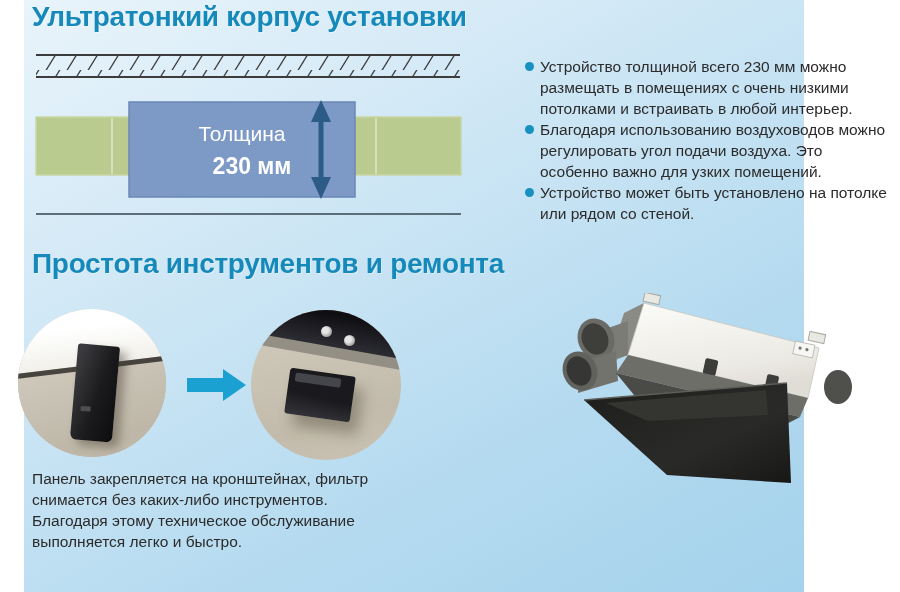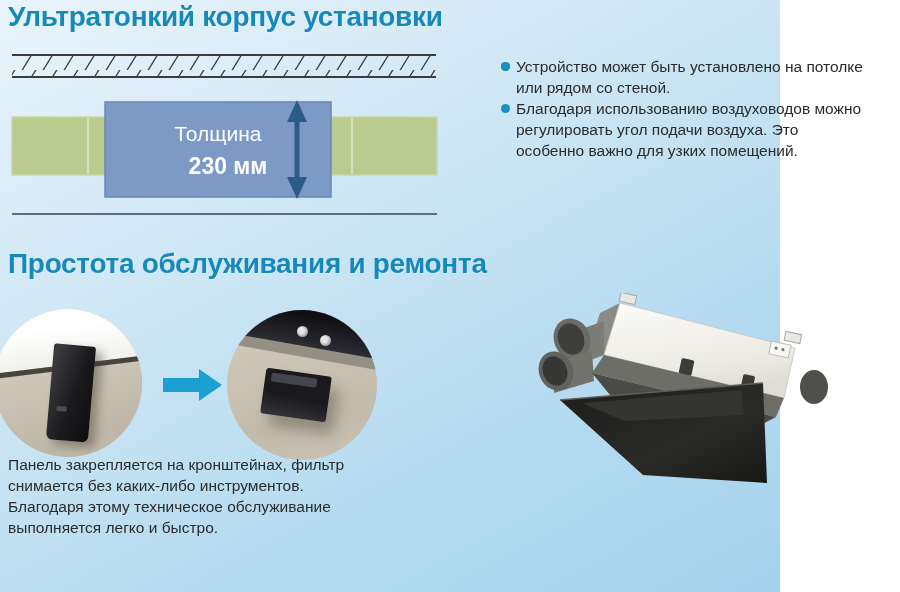--- a/index.html
+++ b/index.html
@@ -3,20 +3,21 @@
 <meta charset="utf-8">
 <style>
   html,body{margin:0;padding:0;}
   body{
     width:900px;height:592px;overflow:hidden;
     font-family:"Liberation Sans","DejaVu Sans",sans-serif;
   }
   .page{
     position:relative;width:780px;height:592px;
     background:linear-gradient(152deg,#e9f4fb 0%,#d3e9f6 30%,#b6dbf0 68%,#a4d2ec 100%);
+    margin-left:24px;
   }
   .heading{
     position:absolute;margin:0;font-weight:bold;font-size:28px;color:#1689bb;
     letter-spacing:-0.3px;text-shadow:1px 1px 0 rgba(255,255,255,0.35);
     white-space:nowrap;
   }
   #h1{left:8px;top:1px;}
   #h2{left:8px;top:248px;}
 
   
@@ -70,21 +71,21 @@
   .arrow-right{position:absolute;left:163px;top:369px;width:60px;height:32px;}
   .arrow-right .shaft{position:absolute;left:0;top:9px;width:36px;height:14px;background:#1ba1d1;}
   .arrow-right .head{position:absolute;left:36px;top:0;width:0;height:0;
     border-top:16px solid transparent;border-bottom:16px solid transparent;
     border-left:23px solid #1ba1d1;}
 
   
   .caption{
     position:absolute;margin:0;font-size:15.5px;line-height:21px;color:#2b2b2b;
   }
-  #caption-left{left:8px;top:454px;width:368px;}
+  #caption-left{left:8px;top:468px;width:368px;}
   #caption-right{left:517px;top:489px;width:382px;}
   #note{left:8px;top:560px;width:880px;font-size:15.5px;}
 
   #device{position:absolute;left:492px;top:293px;}
 </style>
 </head>
 <body>
 
 <div class="page">
 
@@ -122,32 +123,33 @@
         <polygon points="297,151 287,129 307,129" fill="#2d5b87"></polygon>
       </g>
     </g>
 
     <line x1="12" y1="166" x2="437" y2="166" stroke="#5b6e79" stroke-width="2"></line>
   </svg>
 
   <ul class="bullets">
     <li>
       <span class="dot"></span>
+      <span>Устройство толщиной всего 230 мм можно размещать в помещениях с очень низкими потолками и встраивать в любой интерьер.</span>
+    </li>
+    <li>
+      <span class="dot"></span>
+      <span>Благодаря использованию воздуховодов можно регулировать угол подачи воздуха. Это особенно важно для узких помещений.</span>
     </li>
     <li>
       <span class="dot"></span>
       <span>Устройство может быть установлено на потолке или рядом со стеной.</span>
     </li>
-    <li>
-      <span class="dot"></span>
-      <span>Благодаря использованию воздуховодов можно регулировать угол подачи воздуха. Это особенно важно для узких помещений.</span>
-    </li>
   </ul>
 
-  <h2 class="heading" id="h2">Простота обслуживания и ремонта</h2>
+  <h2 class="heading" id="h2">Простота инструментов и ремонта</h2>
 
   <div class="photo-circle" id="photo1">
     <div class="p1-bottom"></div>
     <div class="p1-top"></div>
     <div class="p1-clip">
       <div class="p1-clip-notch"></div>
     </div>
   </div>
 
   <div class="arrow-right">

